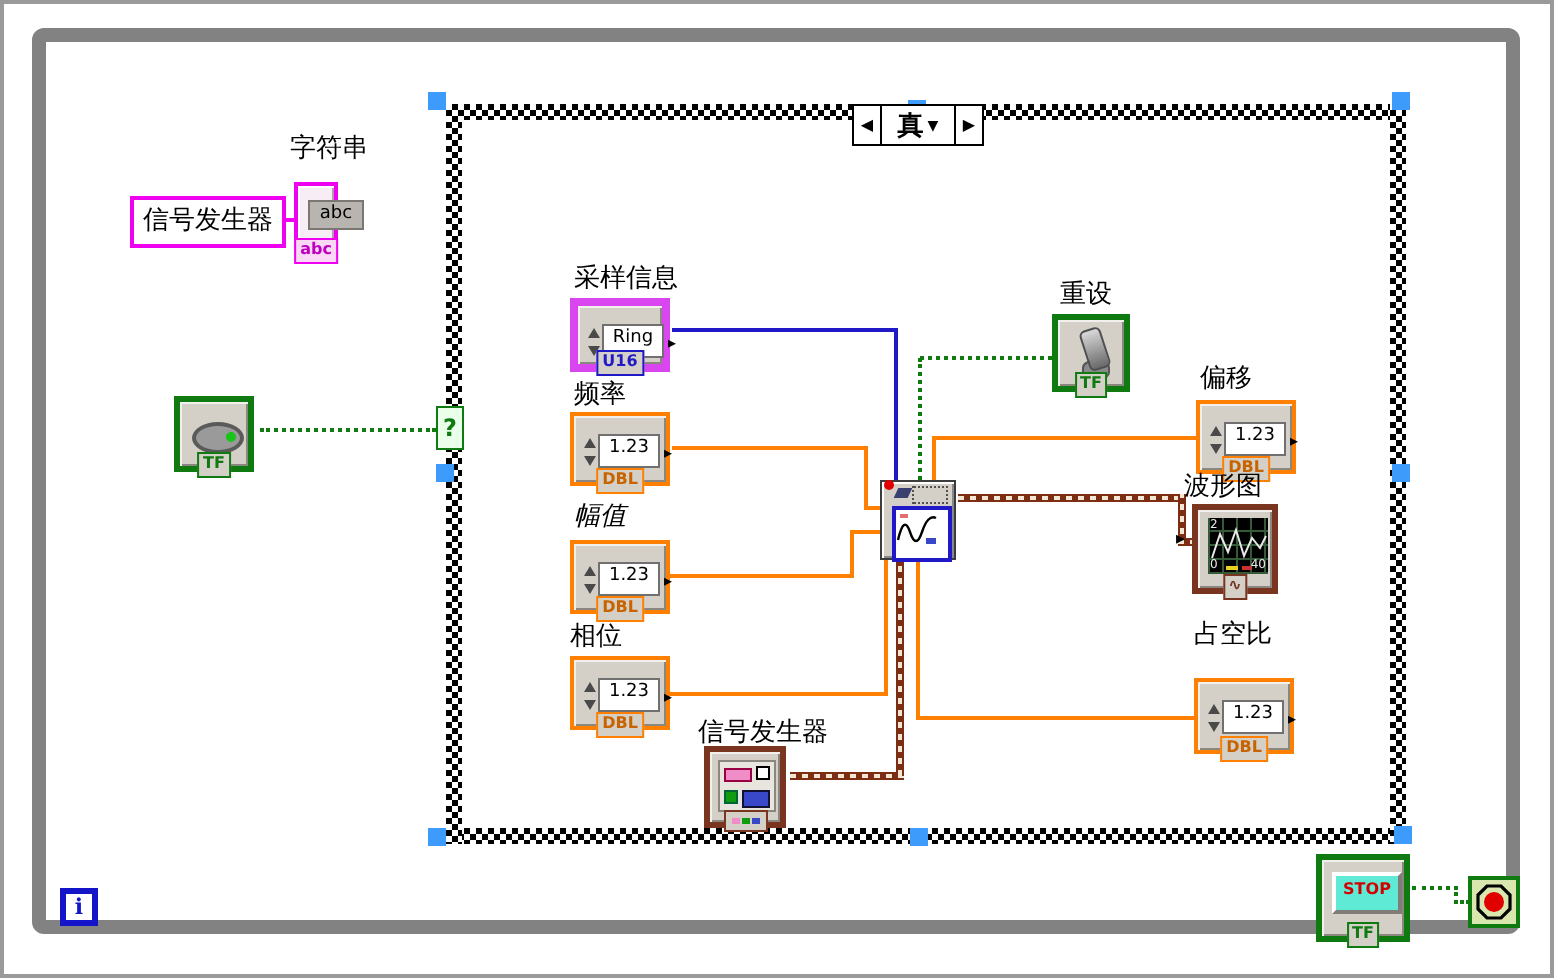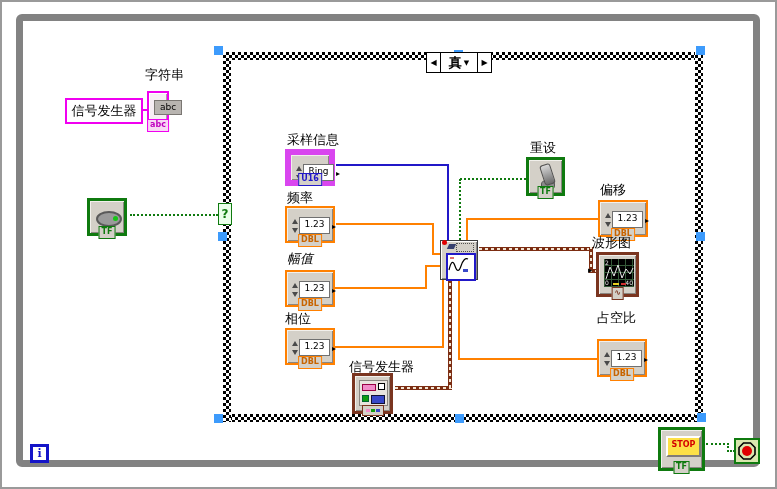--- a/index.html
+++ b/index.html
@@ -32,21 +32,21 @@
     font-size:13px;font-weight:bold;}
   .case-selector .mid .dd{font-size:7px;}
 
   .qterm{left:216px;top:201px;width:14px;height:22px;border:1px solid #0f7a0f;background:#eaffea;
     color:#0f7a0f;font:bold 12px "DejaVu Sans",sans-serif;text-align:center;line-height:20px;}
 
   
   .ctl{position:absolute;background:#d4d0c8;box-sizing:border-box;
     box-shadow:inset 1px 1px 0 #f2f0ec, inset -1px -1px 0 #8a8680;}
   .b-orange{border:2px solid #ff8000;}
-  .b-blue{border:6px solid #d946ef;}
+  .b-blue{border:4px solid #d946ef;}
   .b-green{border:3px solid #0f7a0f;padding-left:16px;}
   .b-brown{border:3px solid #7a3520;}
   .valbox{position:absolute;left:12px;top:9px;width:29px;height:15px;background:#fff;
     border:1px solid #707070;font-size:9px;line-height:13px;text-align:center;overflow:visible;}
   .valbox .outarr{position:absolute;right:-7px;top:2px;font-size:8px;color:#000;}
   .spin{position:absolute;left:4px;top:10px;width:8px;height:16px;}
   .spin:before,.spin:after{content:"";position:absolute;left:1px;width:0;height:0;
     border-left:3px solid transparent;border-right:3px solid transparent;}
   .spin:before{top:1px;border-bottom:5px solid #4a4a4a;}
   .spin:after{bottom:1px;border-top:5px solid #4a4a4a;}
@@ -82,21 +82,21 @@
     border:1px solid #7a7672;font-size:9px;line-height:12px;text-align:center;color:#000;}
 
   
   .slide-oval{position:absolute;left:6px;top:10px;width:22px;height:12px;border:2px solid #5a5a5a;
     border-radius:50%;background:#9a9a9a;}
   .slide-dot{position:absolute;right:2px;top:3px;width:5px;height:5px;border-radius:50%;background:#17c417;}
   .lever-base{position:absolute;left:12px;top:20px;width:12px;height:8px;background:#8a8a8a;
     border:1px solid #555;border-radius:40%;}
   .lever-stick{position:absolute;left:13px;top:4px;width:9px;height:19px;border:1px solid #505050;
     border-radius:3px;background:linear-gradient(#d8d8d8,#6a6a6a);transform:rotate(-18deg);}
-  .stop-face{position:absolute;left:5px;top:6px;width:31px;height:17px;background:#fde047;
+  .stop-face{position:absolute;left:5px;top:6px;width:31px;height:17px;background:#5eead4;
     border-top:2px solid #fff;border-left:2px solid #fff;border-right:2px solid #807c78;
     border-bottom:2px solid #807c78;color:#d40000;font:bold 8px "DejaVu Sans",sans-serif;
     text-align:center;line-height:14px;}
 
   
   .clu-panel{position:absolute;left:4px;top:4px;width:27px;height:24px;background:#e8e4de;
     border:1px solid #8a8680;}
   .clu-pink{position:absolute;left:2px;top:3px;width:12px;height:5px;background:#f08cc8;border:1px solid #904;}
   .clu-sq{position:absolute;left:18px;top:2px;width:5px;height:5px;background:#fff;border:1px solid #000;}
   .clu-green{position:absolute;left:2px;top:14px;width:5px;height:5px;background:#109c10;border:1px solid #063;}

